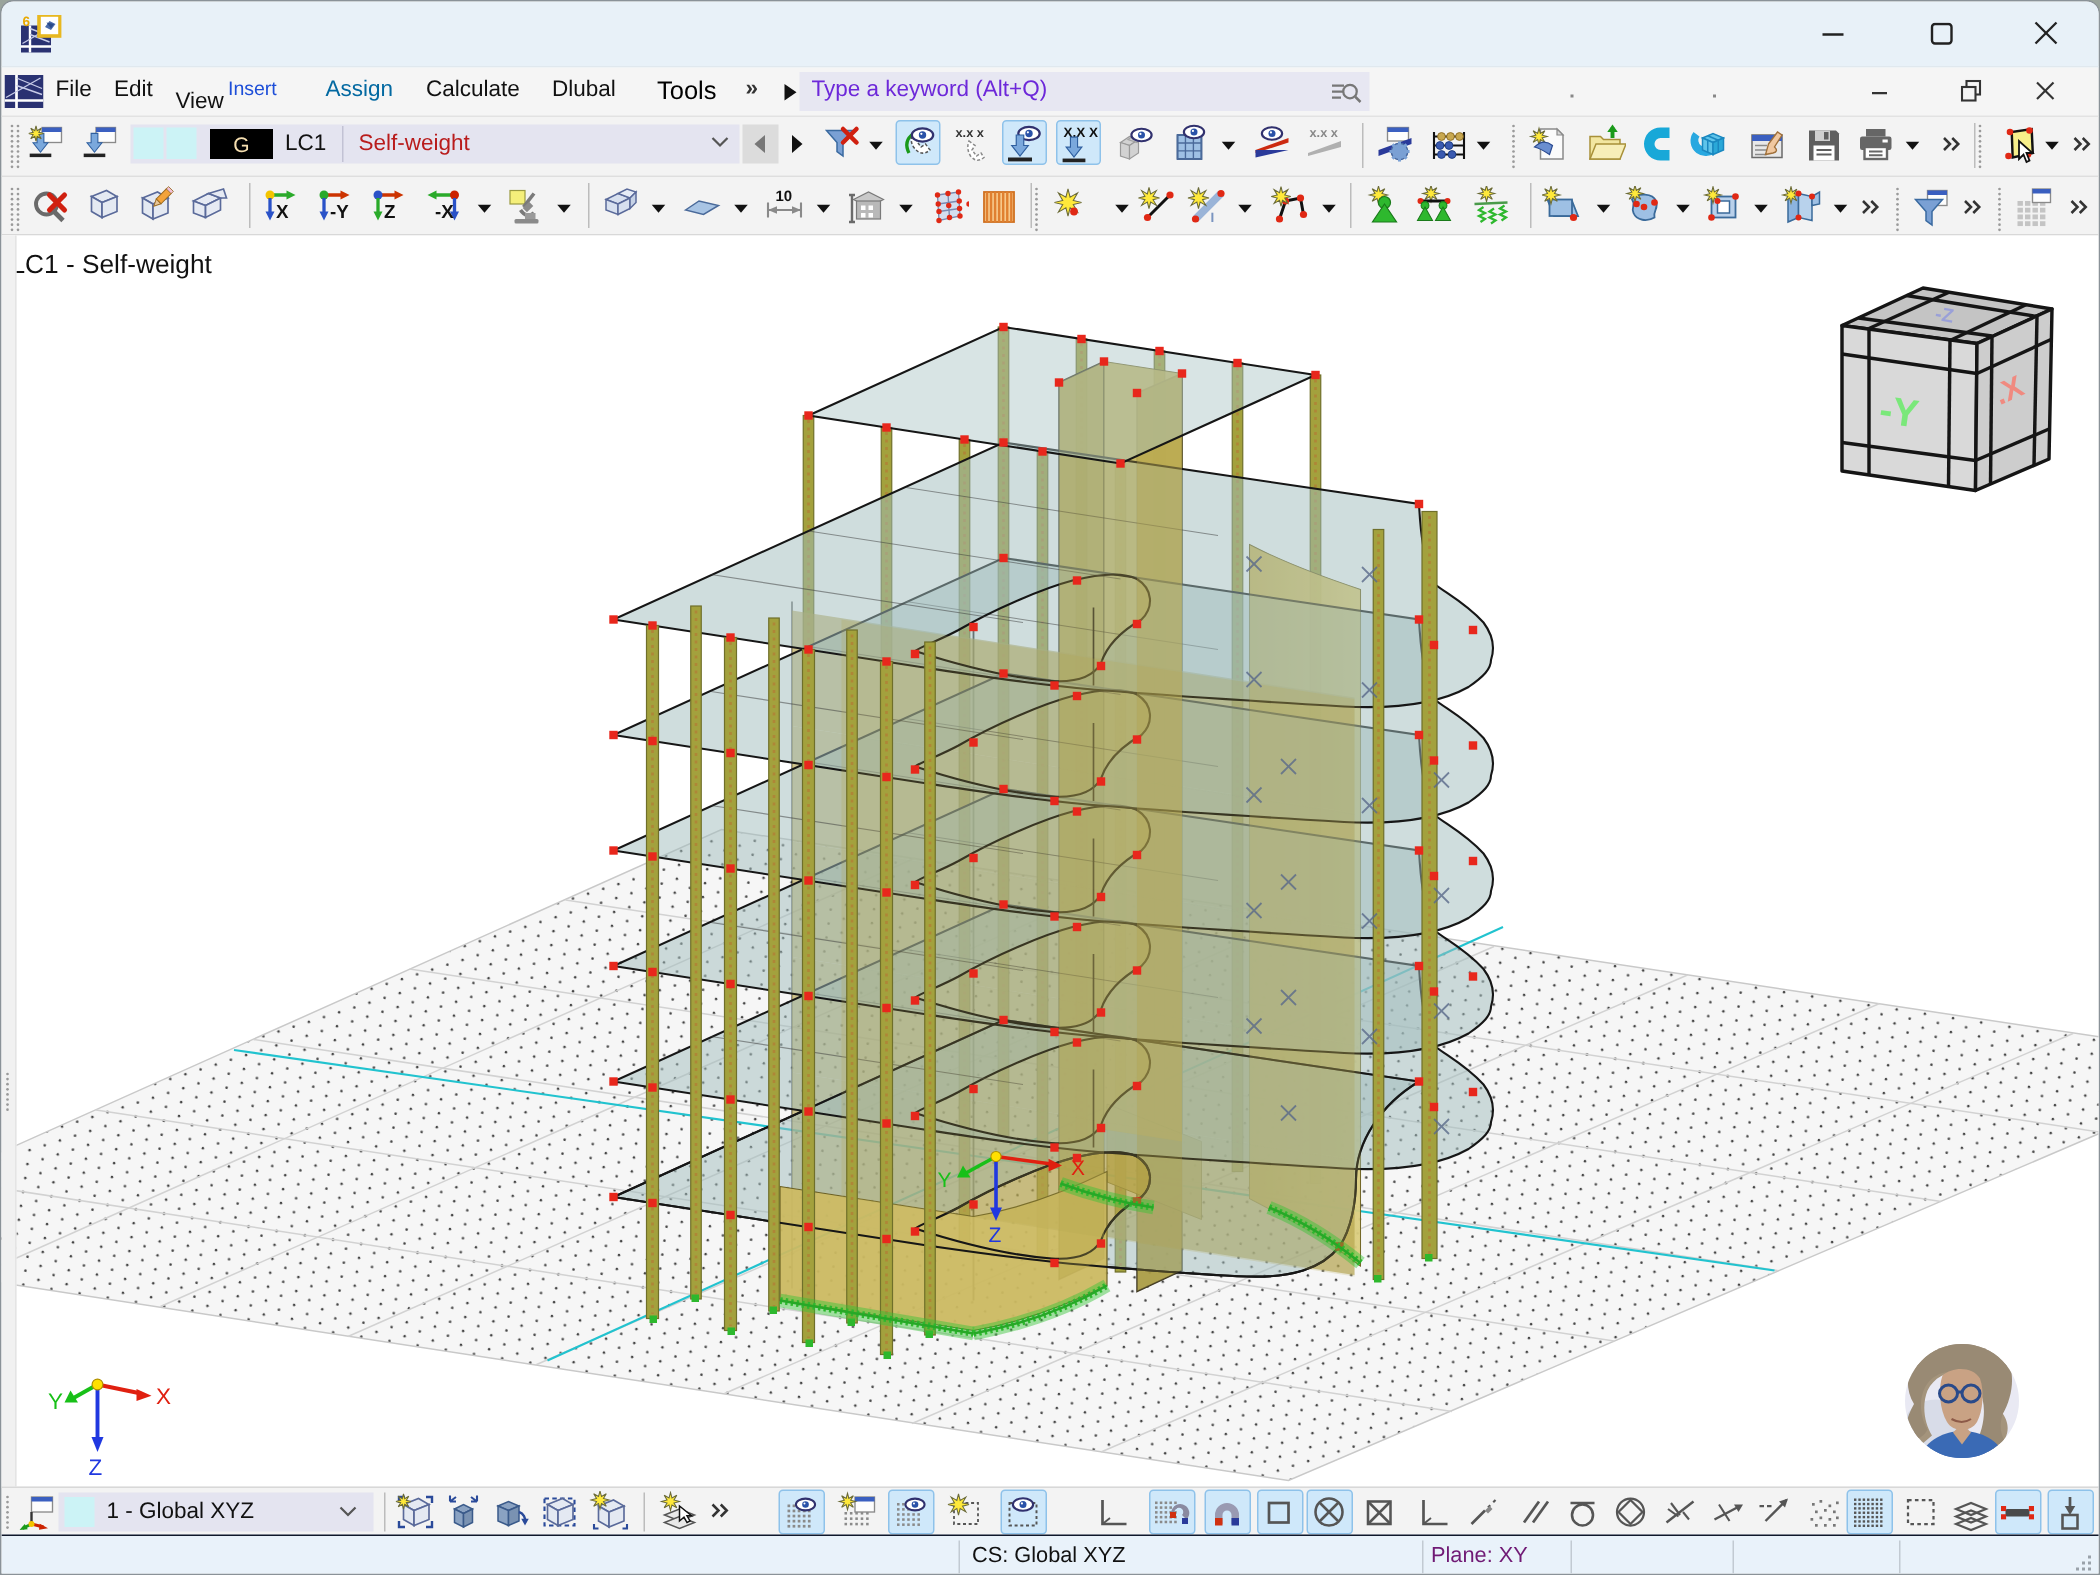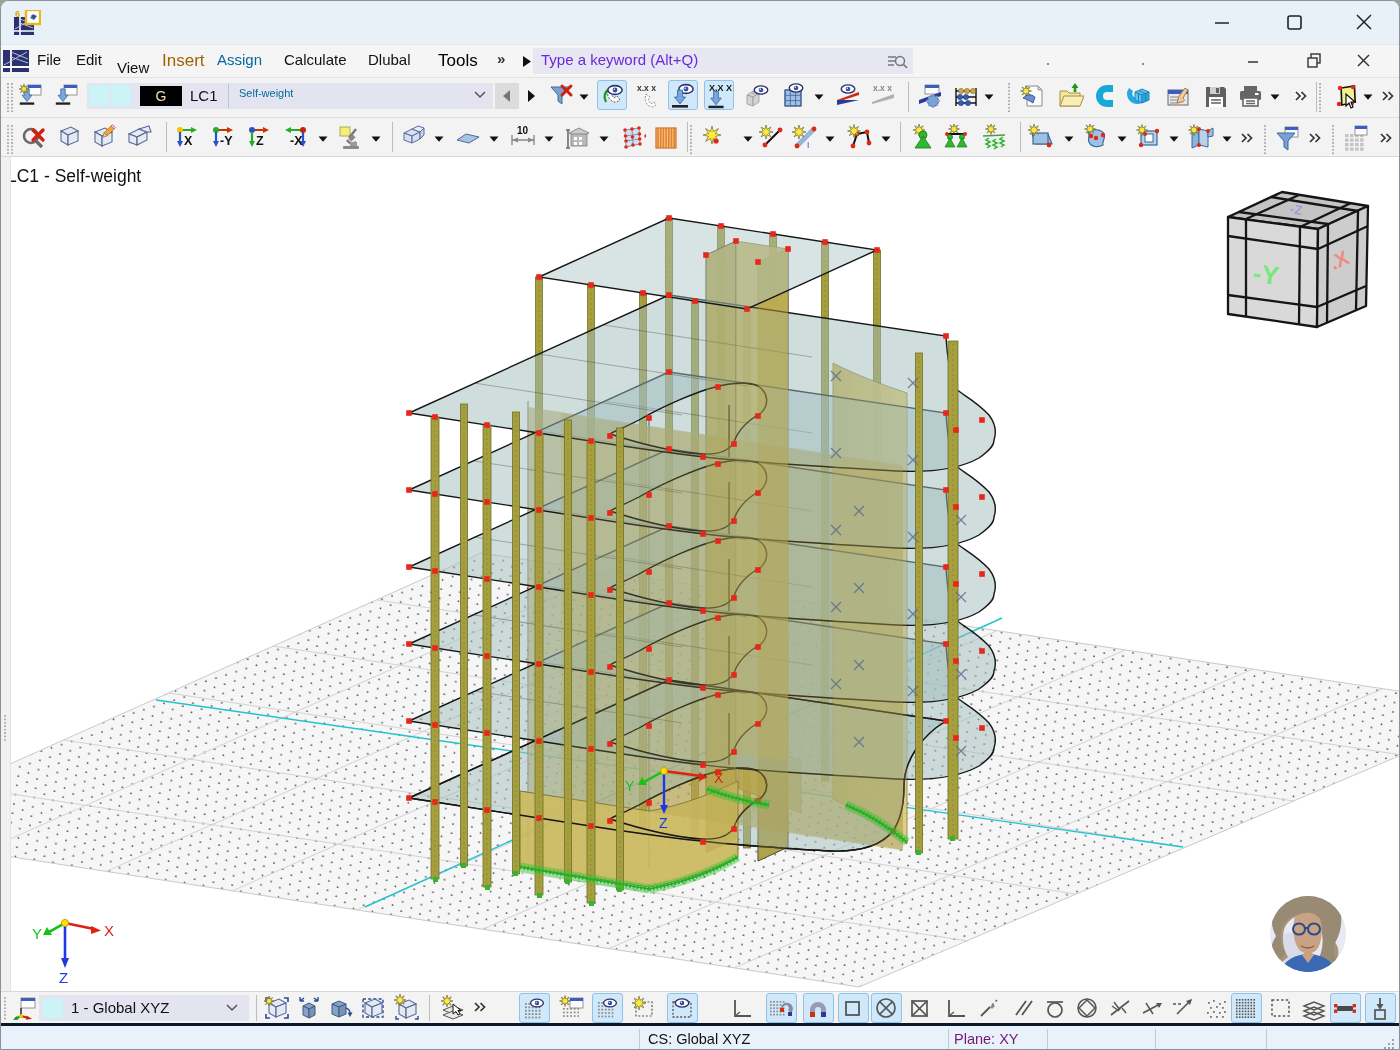--- a/index.html
+++ b/index.html
@@ -2,21 +2,21 @@
 <html><head><meta charset="utf-8"><style>
 * { margin:0; padding:0; box-sizing:border-box; }
 html,body { width:1400px; height:1050px; overflow:hidden; font-family:"Liberation Sans",sans-serif; background:#9aa49c; }
 #app { position:relative; width:1400px; height:1050px; background:#fff; border:1px solid #8a9298; border-radius:9px 9px 0 0; overflow:hidden; }
 #titlebar { position:absolute; left:0; top:0; width:1400px; height:44px; background:#e8f1f8; border-bottom:1px solid #e0e8ee; }
 #menubar { position:absolute; left:0; top:44px; width:1400px; height:32px; background:#f5f5f5; }
 #tb1 { position:absolute; left:0; top:76px; width:1400px; height:40px; background:#f3f3f3; border-top:1px solid #e2e2e2; }
 #tb2 { position:absolute; left:0; top:116px; width:1400px; height:40px; background:#f3f3f3; border-top:1px solid #dedede; border-bottom:1px solid #d8d8d8; }
 #viewport { position:absolute; left:0; top:156px; width:1400px; height:834px; background:#fff; }
 #btb { position:absolute; left:0; top:990px; width:1400px; height:32px; background:#f3f3f3; border-top:1px solid #d8d8d8; }
-#statusbar { position:absolute; left:0; top:1022px; width:1400px; height:28px; background:#e9f2fa; border-top:3px solid #0f172a; }
+#statusbar { position:absolute; left:0; top:1022px; width:1400px; height:28px; background:#e9f2fa; border-top:1px solid #0f172a; }
 .ic { position:absolute; }
 .tgl { position:absolute; background:#cfe8fa; border:1px solid #8ec2ea; border-radius:3px; }
 </style></head><body>
 <div id="app">
 <div id="titlebar">
       <svg style="position:absolute;left:13px;top:9px" width="27" height="26" viewBox="0 0 27 26">
         <rect x="0" y="7" width="20" height="18" fill="#2a3272"></rect>
         <g stroke="#fff" stroke-width="1.6">
           <line x1="6" y1="7" x2="6" y2="25"></line>
           <line x1="0" y1="21" x2="20" y2="21"></line>
@@ -53,21 +53,21 @@
         </g>
         <g stroke="#c8cce8" stroke-width="0.9">
           <line x1="1" y1="15" x2="24" y2="2"></line>
           <line x1="8" y1="2" x2="25" y2="9"></line>
           <line x1="8" y1="7" x2="25" y2="13"></line>
         </g>
       </svg>
       <span style="position:absolute;left:36px;top:6px;font-size:15px;color:#111">File</span>
       <span style="position:absolute;left:75px;top:6px;font-size:15px;color:#111">Edit</span>
       <span style="position:absolute;left:116px;top:14px;font-size:15px;color:#111">View</span>
-      <span style="position:absolute;left:161px;top:6px;font-size:17px;color:#a16207">Insert</span>
+      <span style="position:absolute;left:151px;top:6px;font-size:13px;color:#1d4ed8">Insert</span>
       <span style="position:absolute;left:216px;top:6px;font-size:15px;color:#0369a1">Assign</span>
       <span style="position:absolute;left:283px;top:6px;font-size:15px;color:#111">Calculate</span>
       <span style="position:absolute;left:367px;top:6px;font-size:15px;color:#111">Dlubal</span>
       <span style="position:absolute;left:437px;top:6px;font-size:17px;color:#000000">Tools</span>
       <span style="position:absolute;left:496px;top:5px;font-size:15px;color:#333;font-weight:bold">»</span>
       <svg style="position:absolute;left:520px;top:10px" width="12" height="13">
         <polygon points="2,1 10,6.5 2,12" fill="#111"></polygon>
       </svg>
       <div style="position:absolute;left:532px;top:3px;width:380px;height:26px;background:#e7e7f2"></div>
       <span style="position:absolute;left:540px;top:6px;font-size:15px;color:#6d28d9">Type a keyword (Alt+Q)</span>
@@ -137,21 +137,21 @@
           <path d="M-2.5,-9 L2.5,-9 L2.5,-2 L5.5,-2 L0,5 L-5.5,-2 L-2.5,-2 Z" fill="#7aa8dc" stroke="#2f5f9f" stroke-width="0.8"></path>
           <rect x="-8" y="6" width="16" height="2.6" fill="#222"></rect>
         </g>
       </svg>
       <div style="position:absolute;left:86px;top:5px;width:406px;height:26px;background:#e4e4f0"></div>
       <div style="position:absolute;left:88px;top:7px;width:20px;height:21px;background:#ccf3f6"></div>
       <div style="position:absolute;left:110px;top:7px;width:20px;height:21px;background:#ccf3f6"></div>
       <div style="position:absolute;left:139px;top:8px;width:42px;height:20px;background:#000;color:#f5deb0;font-size:14px;text-align:center;line-height:20px">G</div>
       <div style="position:absolute;left:189px;top:9px;font-size:15px;color:#111">LC1</div>
       <div style="position:absolute;left:227px;top:6px;width:1px;height:24px;background:#c2c2d4"></div>
-      <div style="position:absolute;left:238px;top:9px;font-size:11px;color:#0369a1">Self-weight</div>
+      <div style="position:absolute;left:238px;top:9px;font-size:15px;color:#b91c1c">Self-weight</div>
       <svg class="ic" style="left:472px;top:12px" width="14" height="10">
         <path d="M2,2 l5,5 l5,-5" fill="none" stroke="#555" stroke-width="1.5"></path>
       </svg>
       <div style="position:absolute;left:494px;top:5px;width:24px;height:26px;background:#dcdcdc"></div>
       <svg class="ic" style="left:500px;top:11px" width="12" height="14">
         <polygon points="9,1 2,7 9,13" fill="#777"></polygon>
       </svg>
       <svg class="ic" style="left:524px;top:11px" width="12" height="14">
         <polygon points="3,1 10,7 3,13" fill="#111"></polygon>
       </svg>

